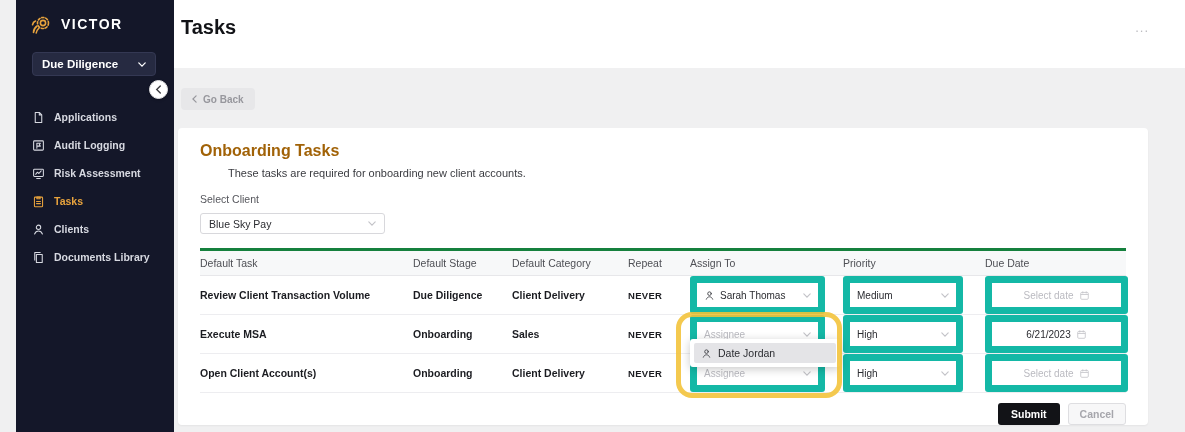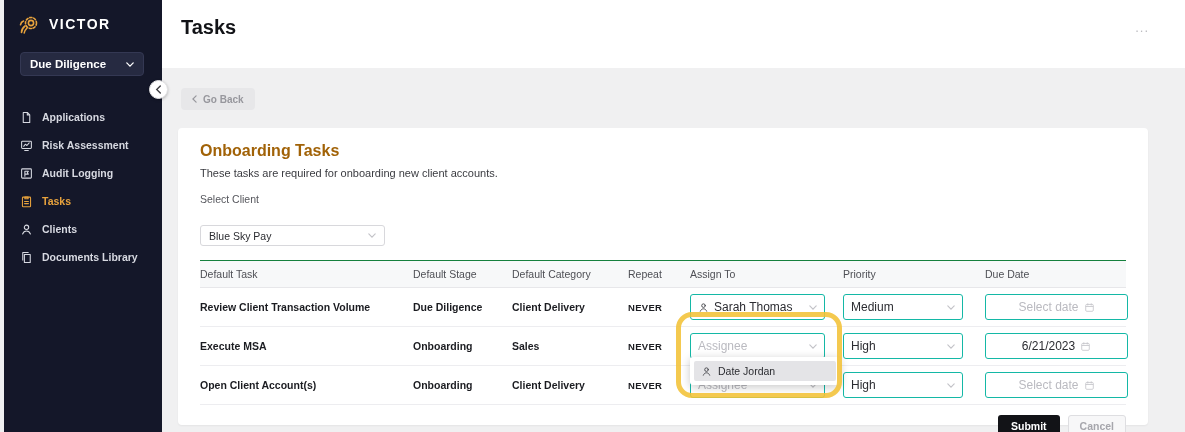--- a/index.html
+++ b/index.html
@@ -8,21 +8,21 @@
     font-family: "Liberation Sans", sans-serif;
     position: relative;
     background: #f0f0f1;
     overflow: hidden;
     color:#1c1d22;
   }
   svg { display:block; }
 
   
   .sidebar {
-    position:absolute; left:4px; top:0; width:158px; height:100%;
+    position:absolute; left:16px; top:0; width:158px; height:100%;
     background: var(--sidebar-bg, #141729); z-index:2;
   }
   .logo-row { display:flex; align-items:center; gap:7px; padding:11px 14px 0 12px; }
   .brand { color:#fff; font-weight:700; font-size:14px; letter-spacing:1.5px; }
   .workspace-btn {
     margin:15px 16px 0 16px; height:24px;
     background:#262a41; border:1px solid #343853; border-radius:4px;
     color:#fff; font-size:11.5px; font-weight:700;
     display:flex; align-items:center; justify-content:space-between;
     padding:0 9px; cursor:pointer; width:124px;
@@ -59,50 +59,50 @@
     font-family:inherit;
   }
 
   
   .card {
     position:absolute; left:20px; right:37px; top:60px; bottom:7px;
     background:#fff; border-radius:4px; padding:14px 22px 0;
     box-shadow:0 1px 2px rgba(0,0,0,.05);
   }
   .card-title { font-size:16px; font-weight:700; color:#a16207; }
-  .card-sub   { margin-top:7px; font-size:11px; color:#3a3b40; }
+  .card-sub   { margin-top:7px; font-size:11px; color:#3a3b40;margin-left:28px; }
   .field-label{ margin-top:14px; font-size:10.5px; color:#55565c; }
   .client-select {
-    margin-top:20px; width:185px; height:21px;
+    margin-top:8px; width:185px; height:21px;
     border:1px solid #d8d8dc; border-radius:3px; background:#fff;
     display:flex; align-items:center; justify-content:space-between;
     padding:0 8px; font-size:10.5px; color:#2b2c31; cursor:pointer;
   }
   .chev { color:#c3c3c8; flex:none; }
 
   
   .tbl { margin-top:14px; }
   .thead, .trow {
     display:grid;
     grid-template-columns: 213px 99px 116px 62px 153px 142px 1fr;
     align-items:center;
   }
   .thead {
     height:28px; background:#f7f8f9;
-    border-top:1px solid #15803d; border-bottom:1px solid #e7e7ea;
+    border-top:3px solid #15803d; border-bottom:1px solid #e7e7ea;
     font-size:10.5px; color:#4e4f55; font-weight:500;
   }
   .trow { height:39px; border-bottom:1px solid #ededf0; font-size:10.5px; }
   .cell-strong { font-weight:700; color:#1b1c21; padding-right:8px; }
   .cell-repeat { font-weight:700; font-size:9.5px; color:#1b1c21; letter-spacing:.3px; }
 
   .sel, .date-input {
-    height:21px; border:1px solid #14b8a6; border-radius:3px; background:#fff;
+    height:21px; border:7px solid #14b8a6; border-radius:3px; background:#fff;
     display:flex; align-items:center; gap:5px;
-    padding:12px 7px; font-size:12px; cursor:pointer;
+    padding:12px 7px; font-size:10px; cursor:pointer;
   }
   .sel-assignee { width:135px; }
   .sel-priority { width:120px;gap:48px; }
   .date-input   { width:143px; justify-content:center; }
   .txt-value { color:#2b2c31; }
   .txt-placeholder { color:#babac0; }
   .sel .chev { margin-left:auto; }
   .person-ico { color:#4a4b50; flex:none; }
 
   .assignee-wrap { position:relative; width:135px; }
@@ -167,35 +167,35 @@
         <svg width="13" height="13" viewBox="0 0 16 16" fill="none" stroke="currentColor" stroke-width="1.3" stroke-linejoin="round">
             <path d="M4 1.8h5l3 3v9.4H4z"></path>
             <path d="M9 1.8v3h3"></path>
           </svg>
       </span>
       <span>Applications</span>
     </div>
     <div class="nav-item">
       <span class="nicon">
         <svg width="13" height="13" viewBox="0 0 16 16" fill="none" stroke="currentColor" stroke-width="1.3" stroke-linecap="round" stroke-linejoin="round">
+            <rect x="2" y="2.3" width="12" height="11.4" rx="1"></rect>
+            <path d="M6 11.3V5.2h4.3L9 7l1.3 1.8H6"></path>
+          </svg>
+      </span>
+      <span>Audit Logging</span>
+    </div>
+    <div class="nav-item">
+      <span class="nicon">
+        <svg width="13" height="13" viewBox="0 0 16 16" fill="none" stroke="currentColor" stroke-width="1.3" stroke-linecap="round" stroke-linejoin="round">
             <rect x="2" y="2.8" width="12" height="8.8" rx="1"></rect>
             <path d="M4.5 9l2-2.6 2 1.6 2.8-3.3"></path>
             <path d="M5.8 14.2h4.4"></path>
           </svg>
       </span>
       <span>Risk Assessment</span>
-    </div>
-    <div class="nav-item">
-      <span class="nicon">
-        <svg width="13" height="13" viewBox="0 0 16 16" fill="none" stroke="currentColor" stroke-width="1.3" stroke-linecap="round" stroke-linejoin="round">
-            <rect x="2" y="2.3" width="12" height="11.4" rx="1"></rect>
-            <path d="M6 11.3V5.2h4.3L9 7l1.3 1.8H6"></path>
-          </svg>
-      </span>
-      <span>Audit Logging</span>
     </div>
     <div class="nav-item active">
       <span class="nicon">
         <svg width="13" height="13" viewBox="0 0 16 16" fill="none" stroke="currentColor" stroke-width="1.3" stroke-linecap="round" stroke-linejoin="round">
             <rect x="3" y="2.6" width="10" height="11.8" rx="1"></rect>
             <path d="M6 2.6h4v2.1H6z"></path>
             <path d="M5.6 8h4.8M5.6 10.6h4.8"></path>
           </svg>
       </span>
       <span>Tasks</span>

